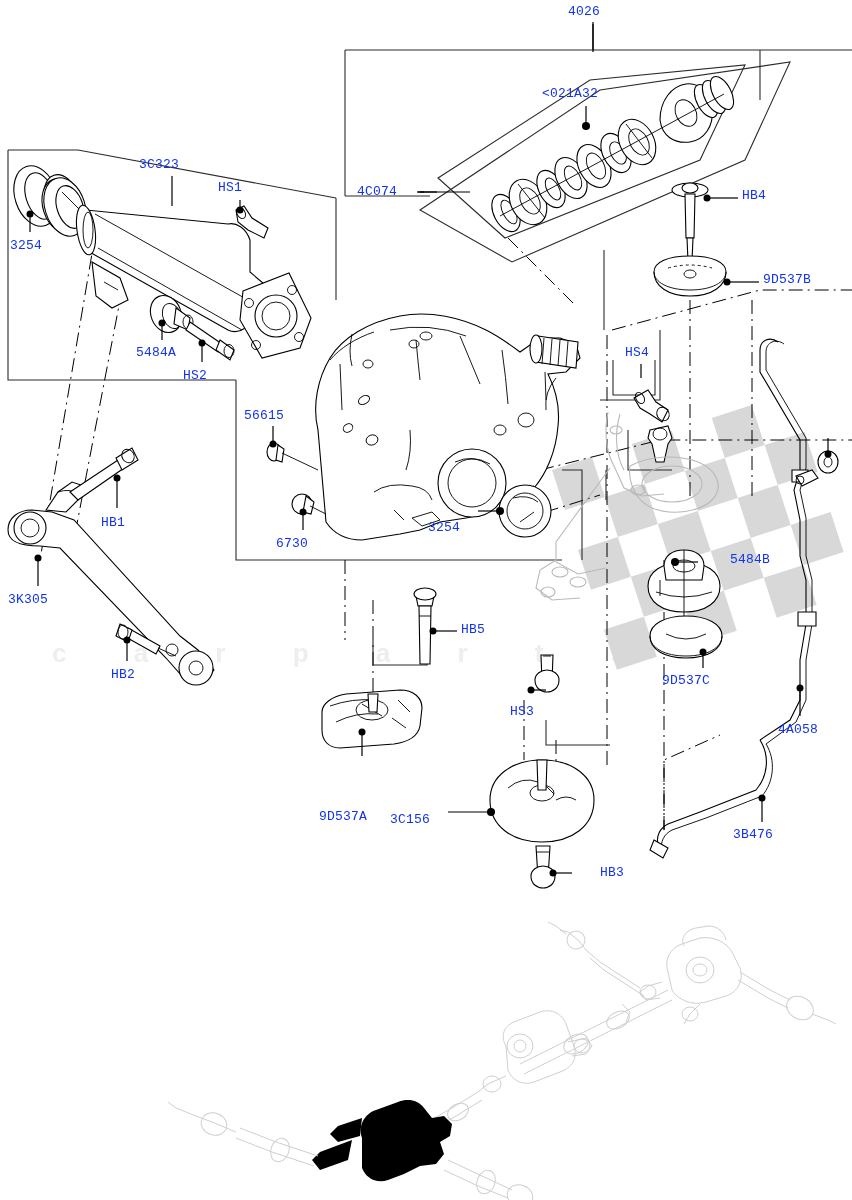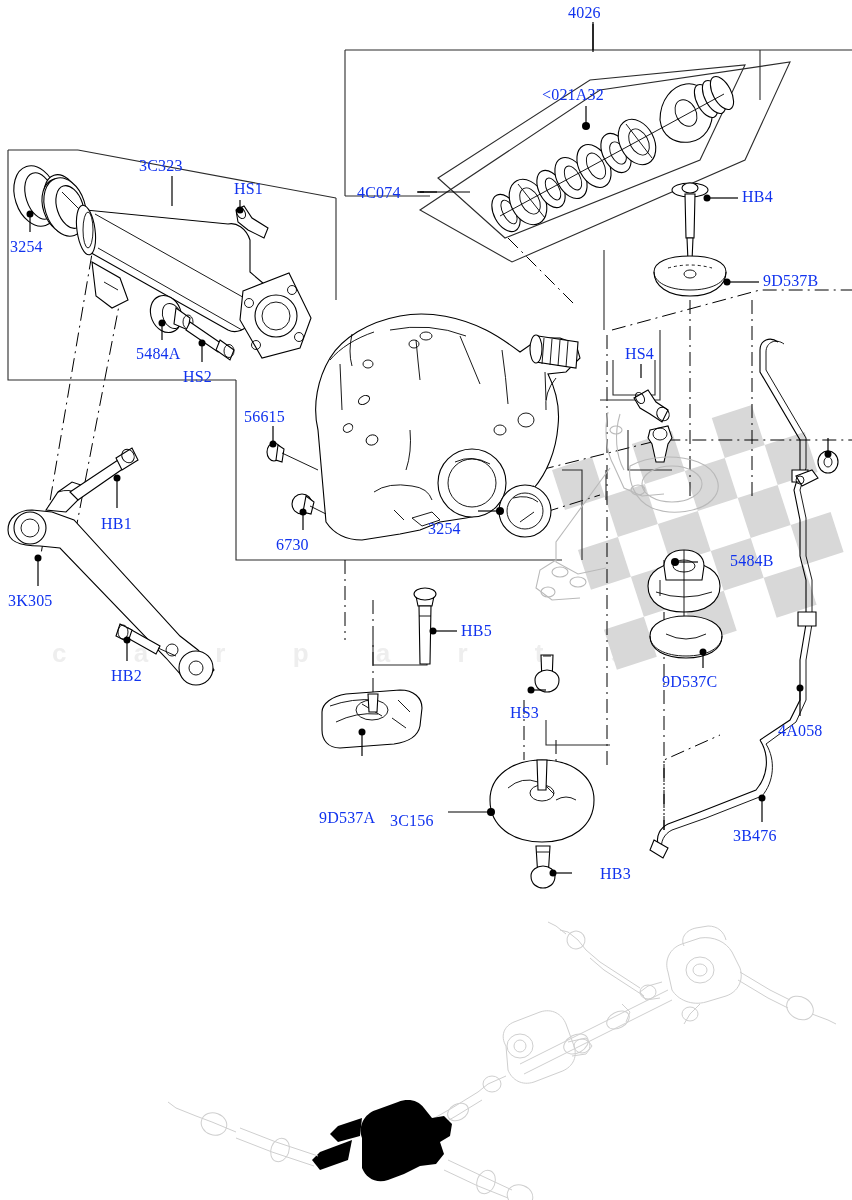--- a/index.html
+++ b/index.html
@@ -1,19 +1,19 @@
 <!DOCTYPE html>
 <html><head>
 <meta charset="utf-8">
 <style>
   html,body{margin:0;padding:0;background:#fff;}
   body{font-family:"Liberation Sans",sans-serif;}
   #stage{position:relative;width:852px;height:1200px;background:#fff;overflow:hidden;}
   #stage svg.layer{position:absolute;left:0;top:0;width:852px;height:1200px;}
-  .lbl{position:absolute;color:#1133ee;font-family:Liberation Serif, serif;font-size:16px;font-weight:400;white-space:nowrap;letter-spacing:.2px;}
+  .lbl{position:absolute;color:#1133ee;font-family:Liberation Mono, monospace;font-size:13px;font-weight:400;white-space:nowrap;letter-spacing:.2px;}
   .wm-scuderia{position:absolute;left:40px;top:515px;font-size:112px;font-weight:700;color:#f3c8c8;letter-spacing:2px;font-family:"Liberation Sans",sans-serif;pointer-events:none;}
   .wm-carparts{position:absolute;left:52px;top:638px;font-size:26px;font-weight:700;color:#eeeeee;letter-spacing:30px;font-family:"Liberation Sans",sans-serif;pointer-events:none;}
   .line{stroke:#000;fill:none;stroke-width:1.1;}
   .thin{stroke:#000;fill:none;stroke-width:0.9;}
   .box{stroke:#2b2b2b;fill:none;stroke-width:1.1;}
   .dash{stroke:#000;fill:none;stroke-width:1;stroke-dasharray:14 5 2 5;}
   .ghost{stroke:#b9b9b9;fill:none;stroke-width:1.1;}
   .ghost2{stroke:#cfcfcf;fill:none;stroke-width:1;}
   .wht{fill:#fff;stroke:#000;stroke-width:1.1;}
   .blk{fill:#000;}
@@ -520,21 +520,21 @@
 
     <path class="ldr" d="M762,822 L762,800"></path>
     <circle class="blk" cx="762" cy="798" r="3.5"></circle>
 
     <path class="ldr" d="M572,873 L556,873"></path>
     <circle class="blk" cx="553" cy="873" r="3.5"></circle>
   </svg>
 
   <div class="lbl" style="left:568px;top:4px;">4026</div>
   <div class="lbl" style="left:139px;top:157px;">3C323</div>
-  <div class="lbl" style="left:234px;top:180px;">HS1</div>
+  <div class="lbl" style="left:218px;top:180px;">HS1</div>
   <div class="lbl" style="left:357px;top:184px;">4C074</div>
   <div class="lbl" style="left:542px;top:86px;">&lt;021A32</div>
   <div class="lbl" style="left:742px;top:188px;">HB4</div>
   <div class="lbl" style="left:10px;top:238px;">3254</div>
   <div class="lbl" style="left:763px;top:272px;">9D537B</div>
   <div class="lbl" style="left:136px;top:345px;">5484A</div>
   <div class="lbl" style="left:183px;top:368px;">HS2</div>
   <div class="lbl" style="left:625px;top:345px;">HS4</div>
   <div class="lbl" style="left:244px;top:408px;">56615</div>
   <div class="lbl" style="left:810px;top:418px;margin-left:44px;">HN1</div>

